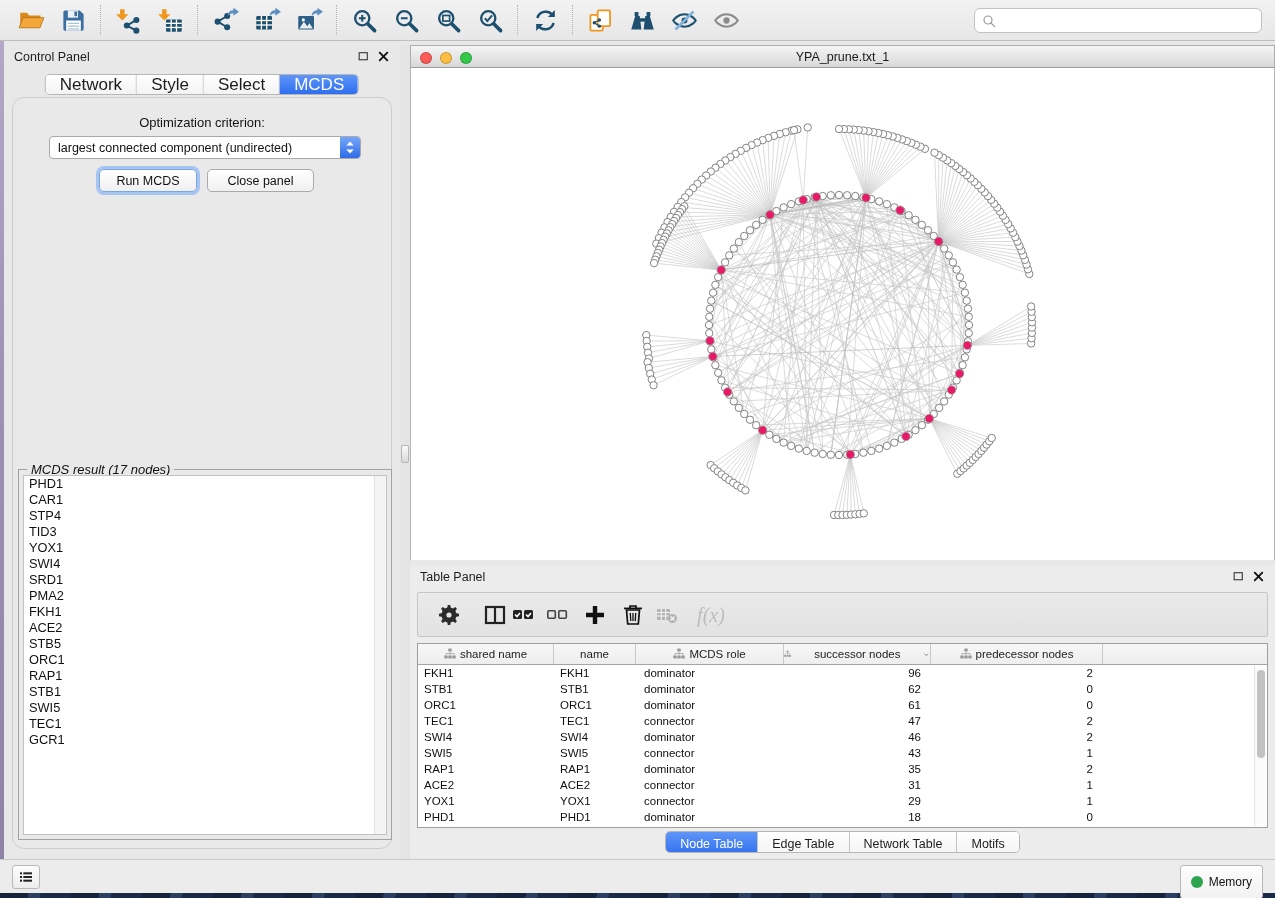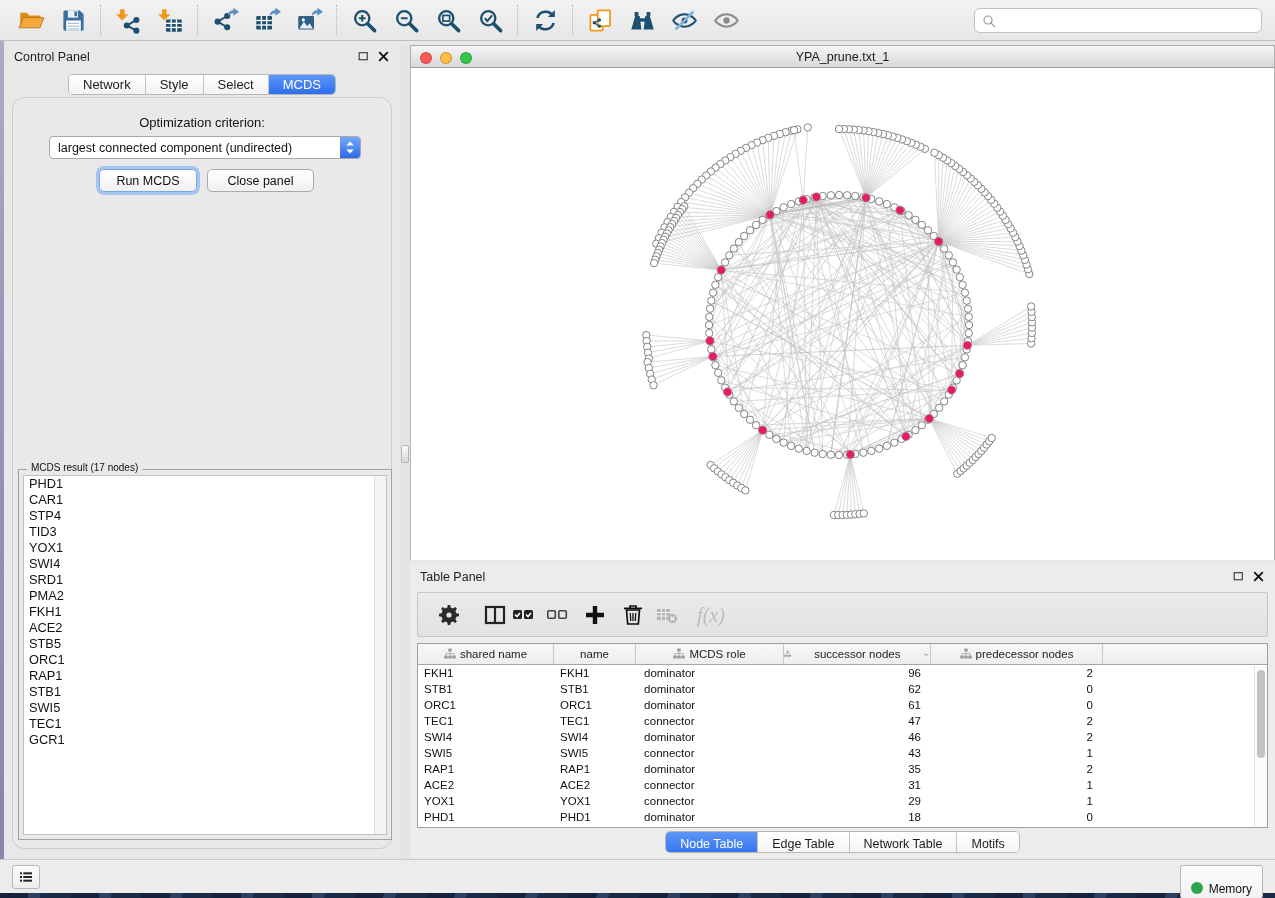--- a/index.html
+++ b/index.html
@@ -29,42 +29,42 @@
 
   
   #control-panel { position:absolute; left:4px; top:45px; width:396px; height:814px; background:#e8e8e8; }
   .panel-title-row { position:relative; height:24px; }
   .panel-title { position:absolute; left:10px; top:5px; font-size:12.5px; color:#1d1d1d; }
   .panel-icons { position:absolute; right:10px; top:5px; display:flex; gap:7px; }
   .panel-icons svg { width:13px; height:13px; }
 
   .seg-tabs { position:absolute; top:29px; left:50%; transform:translateX(-50%);
     display:flex; border:1px solid #b6b6b6; border-radius:5px; overflow:hidden; background:#fff; height:21px; }
-  .seg-tab { font-size:13px; color:#1c1c1c; display:flex; align-items:center; justify-content:center;
+  .seg-tab { font-size:17px; color:#1c1c1c; display:flex; align-items:center; justify-content:center;
     border-right:1px solid #c4c4c4; background:linear-gradient(#ffffff,#f3f3f3); padding:0 14px; white-space:nowrap; }
   .seg-tab:last-child { border-right:none; }
   .seg-tab.selected { background:linear-gradient(#5e95f8,#2f6fef); color:#fff; }
 
   #cp-content { position:absolute; left:8px; top:52px; width:380px; height:752px;
     background:#e9e9e9; border:1px solid #cdcdcd; border-radius:12px; }
   #opt-label { position:absolute; top:17px; width:100%; text-align:center; font-size:13px; color:#111; }
   #criterion-select { position:absolute; left:36px; top:38px; width:312px; height:23px; background:#fff;
     border:1px solid #a9a9a9; border-radius:4px; display:flex; align-items:center; }
   #criterion-select .sel-text { flex:1; font-size:12.5px; padding-left:8px; color:#111; white-space:nowrap; overflow:hidden; }
   #criterion-select .stepper { width:20px; height:21px; border-radius:0 3px 3px 0;
     background:linear-gradient(#74a6f8,#2e6ce8); display:flex; flex-direction:column; align-items:center; justify-content:center; gap:1px; }
   .stepper svg { width:10px; height:7px; }
   .cp-btn { position:absolute; top:71px; height:23px; background:linear-gradient(#ffffff,#f0f0f0);
     border:1px solid #ადa9a9; border:1px solid #aaa; border-radius:5px; font-size:12.5px; color:#111;
     display:flex; align-items:center; justify-content:center; }
   #run-mcds { left:86px; width:98px; box-shadow:0 0 0 3px rgba(110,165,250,.55); border-color:#7ba7e0; }
   #close-panel { left:194px; width:107px; }
 
   #mcds-group { position:absolute; left:5px; top:371px; width:374px; height:371px; border:1px solid #a2a2a2; }
-  #mcds-group-title { position:absolute; top:-8px; left:8px; background:#e9e9e9; padding:0 4px; font-size:10px; color:#111; }
+  #mcds-group-title { position:absolute; top:-8px; left:8px; background:#e9e9e9; padding:0 4px; font-size:13px; color:#111;font-style:italic; }
   #mcds-list { position:absolute; left:4px; right:4px; top:5px; bottom:4px; background:#fff; border:1px solid #c2c2c2; overflow:hidden; }
   #mcds-list .item { font-size:12.8px; color:#111; height:16px; line-height:16px; padding-left:5px; }
   #mcds-scroll { position:absolute; right:0; top:0; bottom:0; width:12px; background:#f4f4f4; border-left:1px solid #e0e0e0; }
 
   
   #v-splitter { position:absolute; left:400px; top:45px; width:10px; height:814px; background:#e4e4e4; }
   #v-splitter .handle { position:absolute; left:1px; top:400px; width:8px; height:18px;
     background:linear-gradient(#fcfcfc,#d8d8d8); border:1px solid #b5b5b5; border-radius:2px; }
 
   
@@ -107,21 +107,21 @@
   .btab:last-child { border-right:none; }
   .btab.selected { background:linear-gradient(#5e95f8,#2f6fef); color:#fff; }
 
   
   #status-bar { position:absolute; left:0; top:859px; width:1275px; height:34px; background:#ececec; border-top:1px solid #c9c9c9; }
   #list-button { position:absolute; left:12px; top:5px; width:28px; height:24px; background:linear-gradient(#fcfcfc,#ededed);
     border:1px solid #b8b8b8; border-radius:3px; display:flex; align-items:center; justify-content:center; }
   #list-button svg { width:16px; height:16px; }
   #memory-button { position:absolute; right:12px; top:5px; height:24px; padding:16px 10px;
     background:linear-gradient(#fdfdfd,#f2f2f2); border:1px solid #b8b8b8; border-radius:3px;
-    display:flex; gap:6px; font-size:12px; color:#111; }
+    display:flex; align-items:center; gap:6px; font-size:12px; color:#111; }
   #memory-dot { width:12px; height:12px; border-radius:50%; }
 </style>
 </head>
 <body>
 
 <div id="screen">
 
   <div id="toolbar">
     <div id="toolbar-buttons" style="display:flex;align-items:center;">
         <div class="tbtn">

